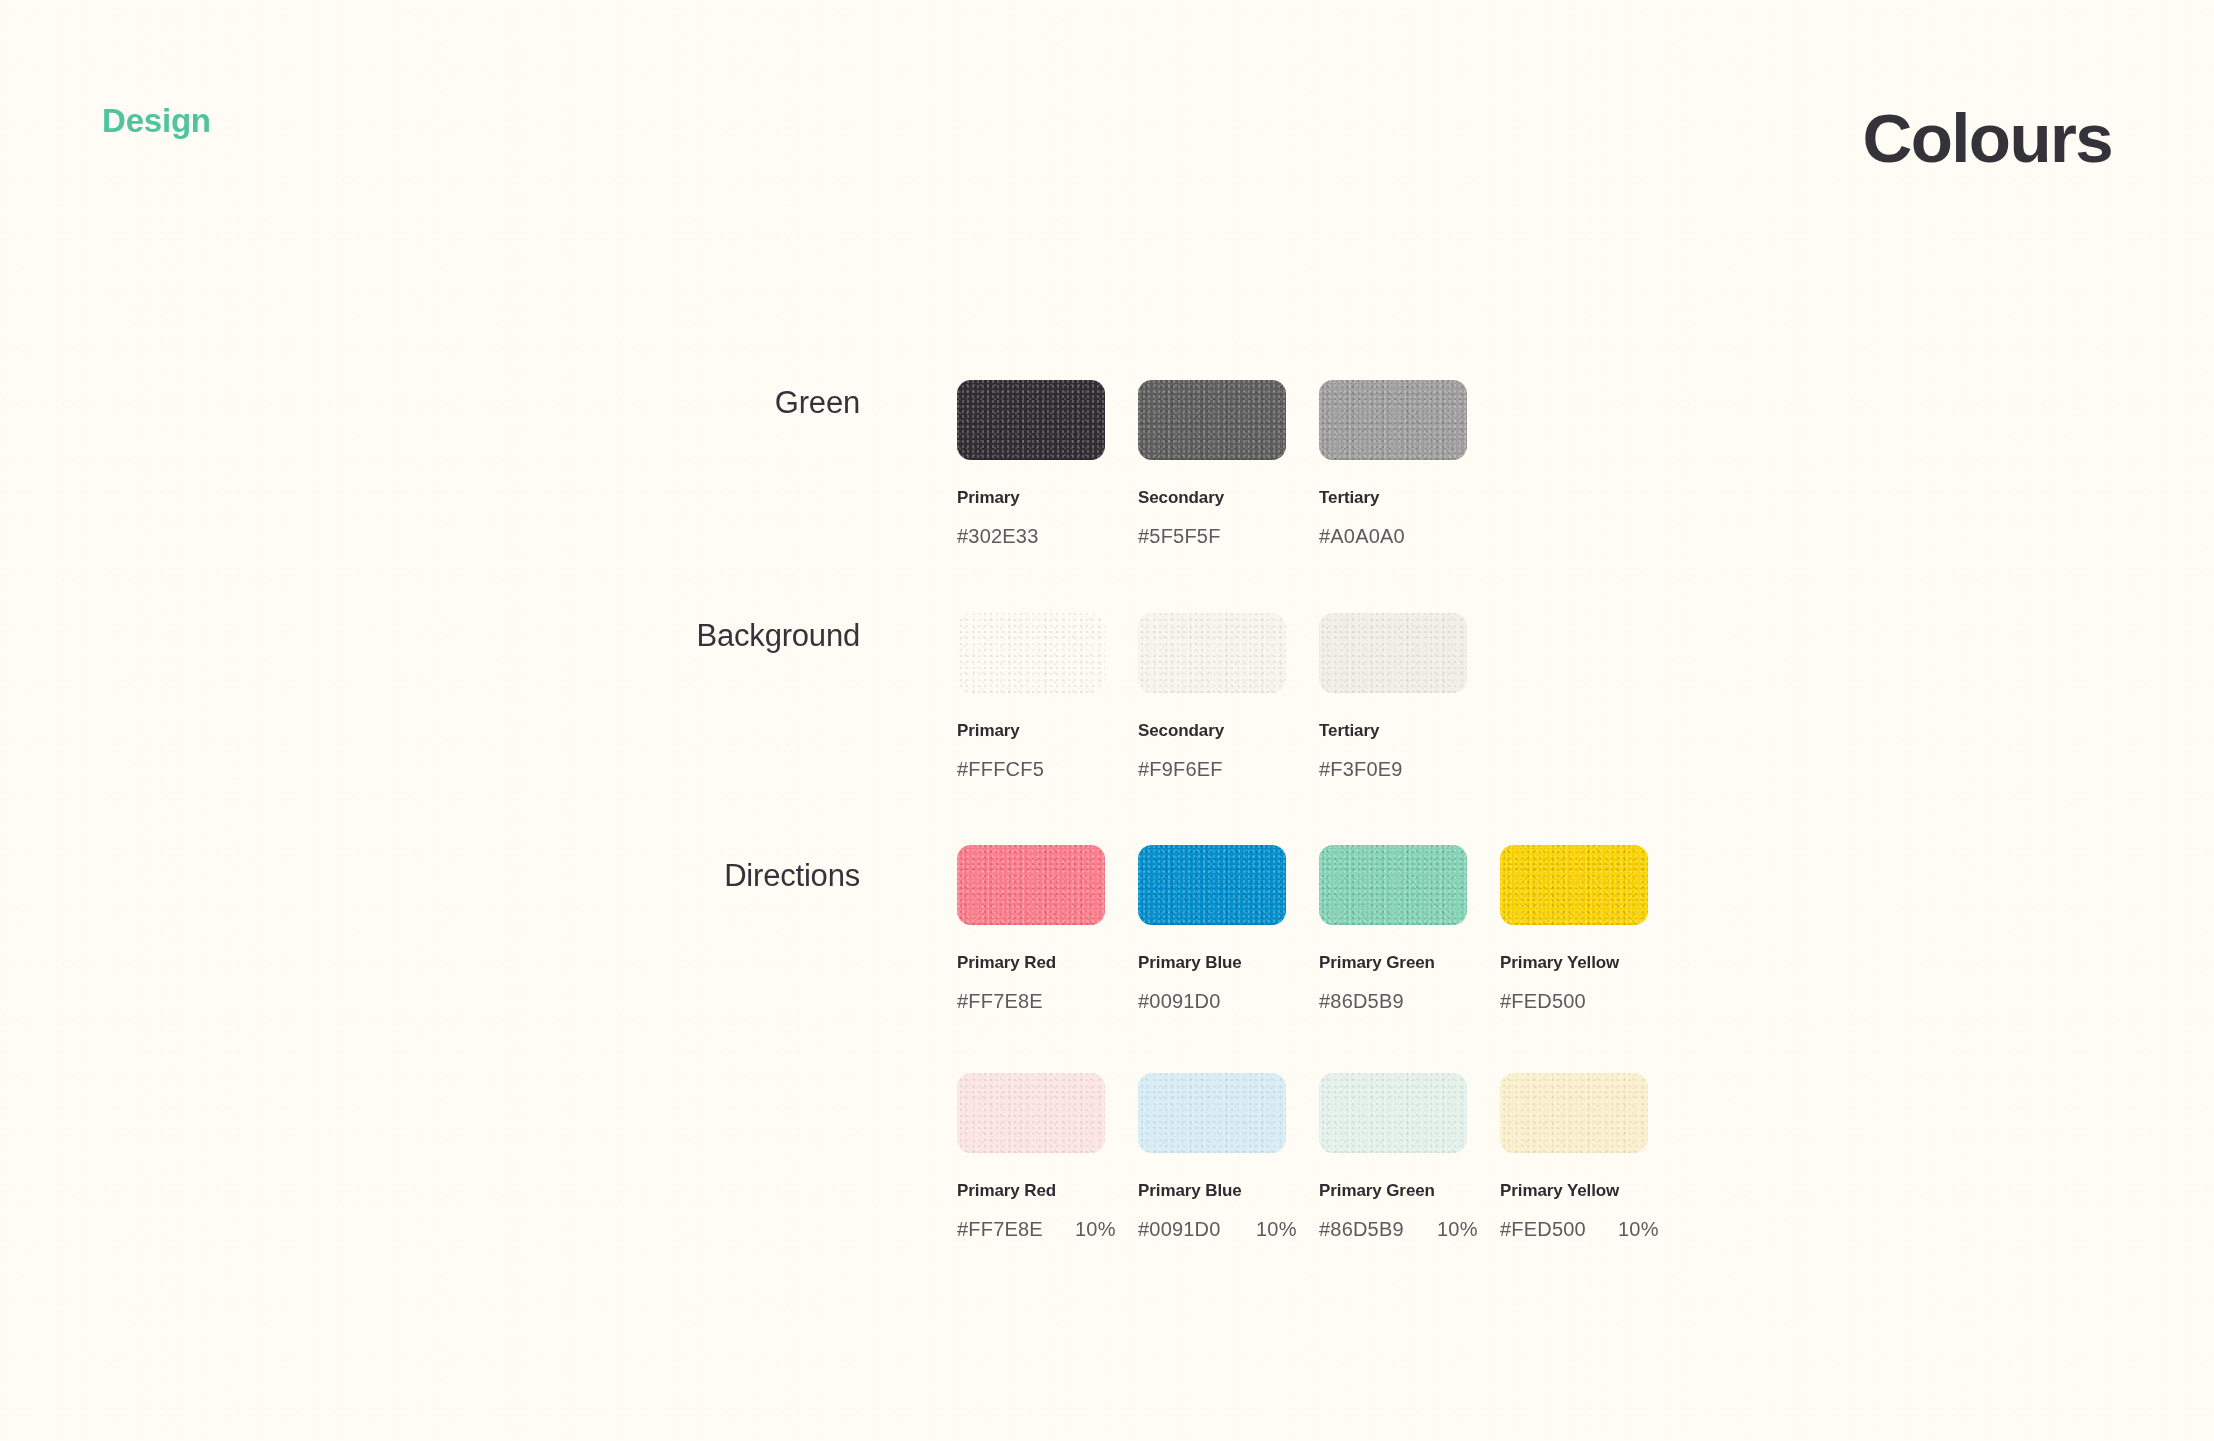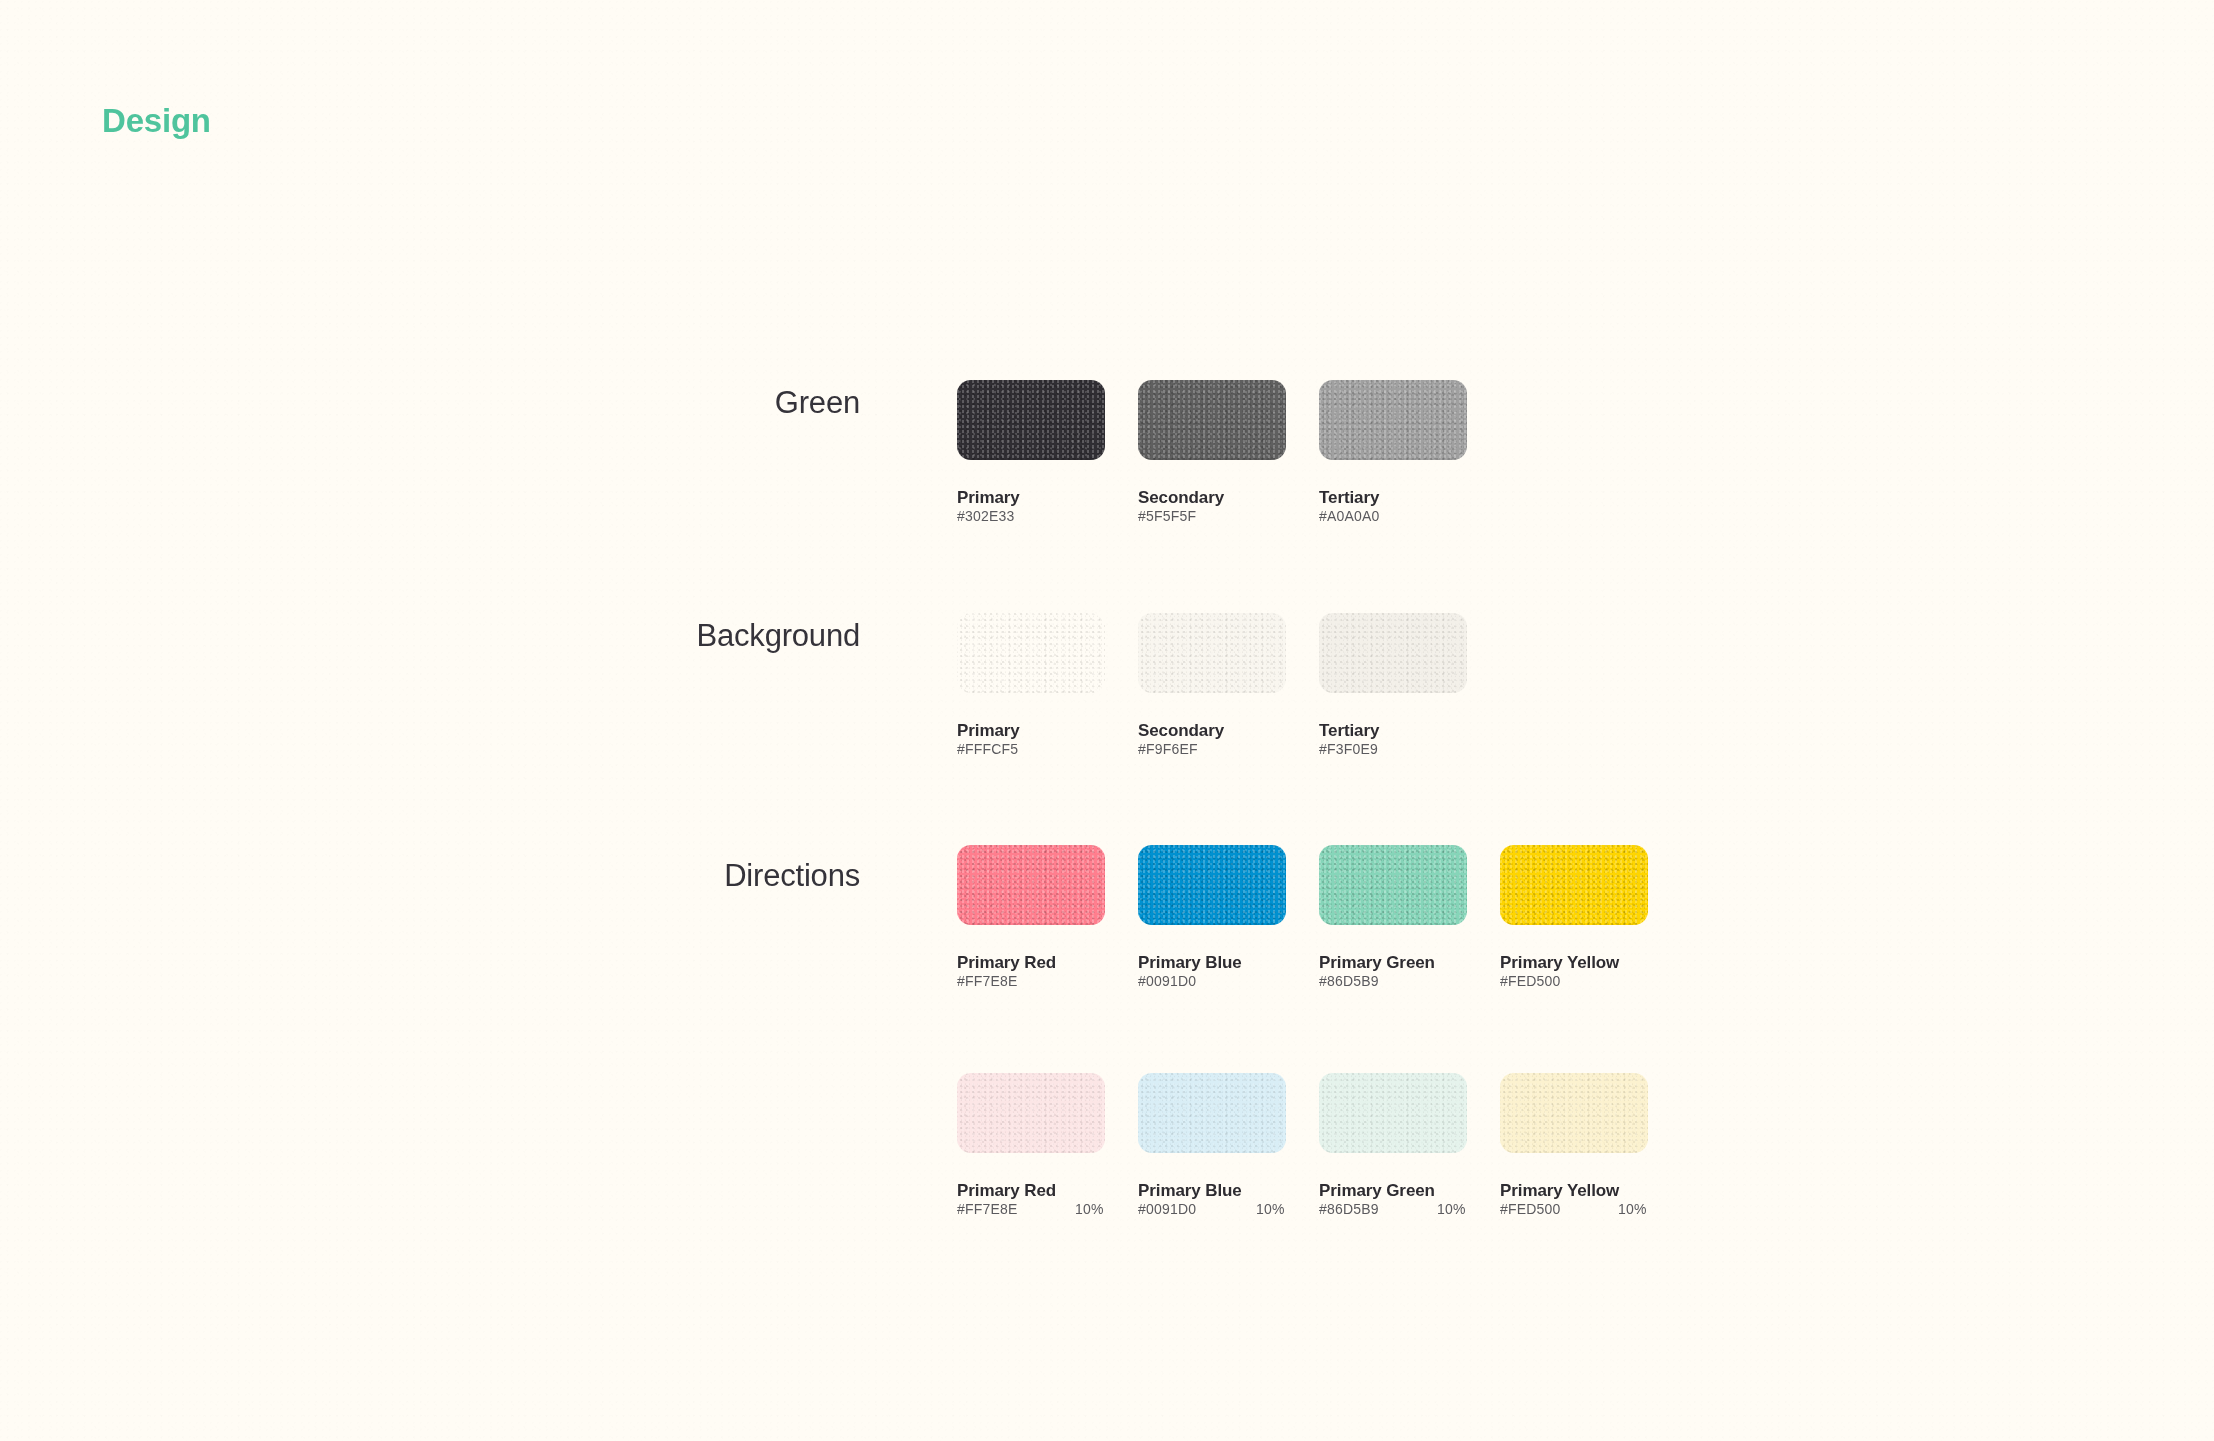--- a/index.html
+++ b/index.html
@@ -119,39 +119,41 @@
   .chip-name {
     margin-top: 28px;
     font-size: 17px;
     font-weight: 600;
     letter-spacing: -0.1px;
     color: #2E2C31;
     white-space: nowrap;
   }
 
   .chip-meta {
-    font-size: 14px;
+    margin-top: 17px;
+    font-size: 20px;
     font-weight: 400;
     letter-spacing: 0.2px;
     color: #5B5A5E;
     white-space: nowrap;
     display: flex;
     align-items: flex-start;
   }
 
   .chip-hex { display: inline-block; min-width: 118px; }
   .chip-pct { display: inline-block; }
 </style>
 </head>
 <body style="background: rgb(255, 252, 245);">
 
 <div class="palette">
 
   <div class="header-brand" style="color: rgb(79, 196, 157);">Design</div>
 
+  <div class="header-title" style="color: rgb(53, 51, 58);">Colours</div>
 
   <div id="rows-host">
       <div class="row" style="top: 380px;">
         <div class="row-label" style="top: 5px;">Green</div>
         <div class="swatches" style="left: 957px;">
           <div class="cell">
             <div class="chip" style="background: rgb(48, 46, 51);"></div>
             <div class="chip-name">Primary</div>
             <div class="chip-meta">
               <span class="chip-hex">#302E33</span>

